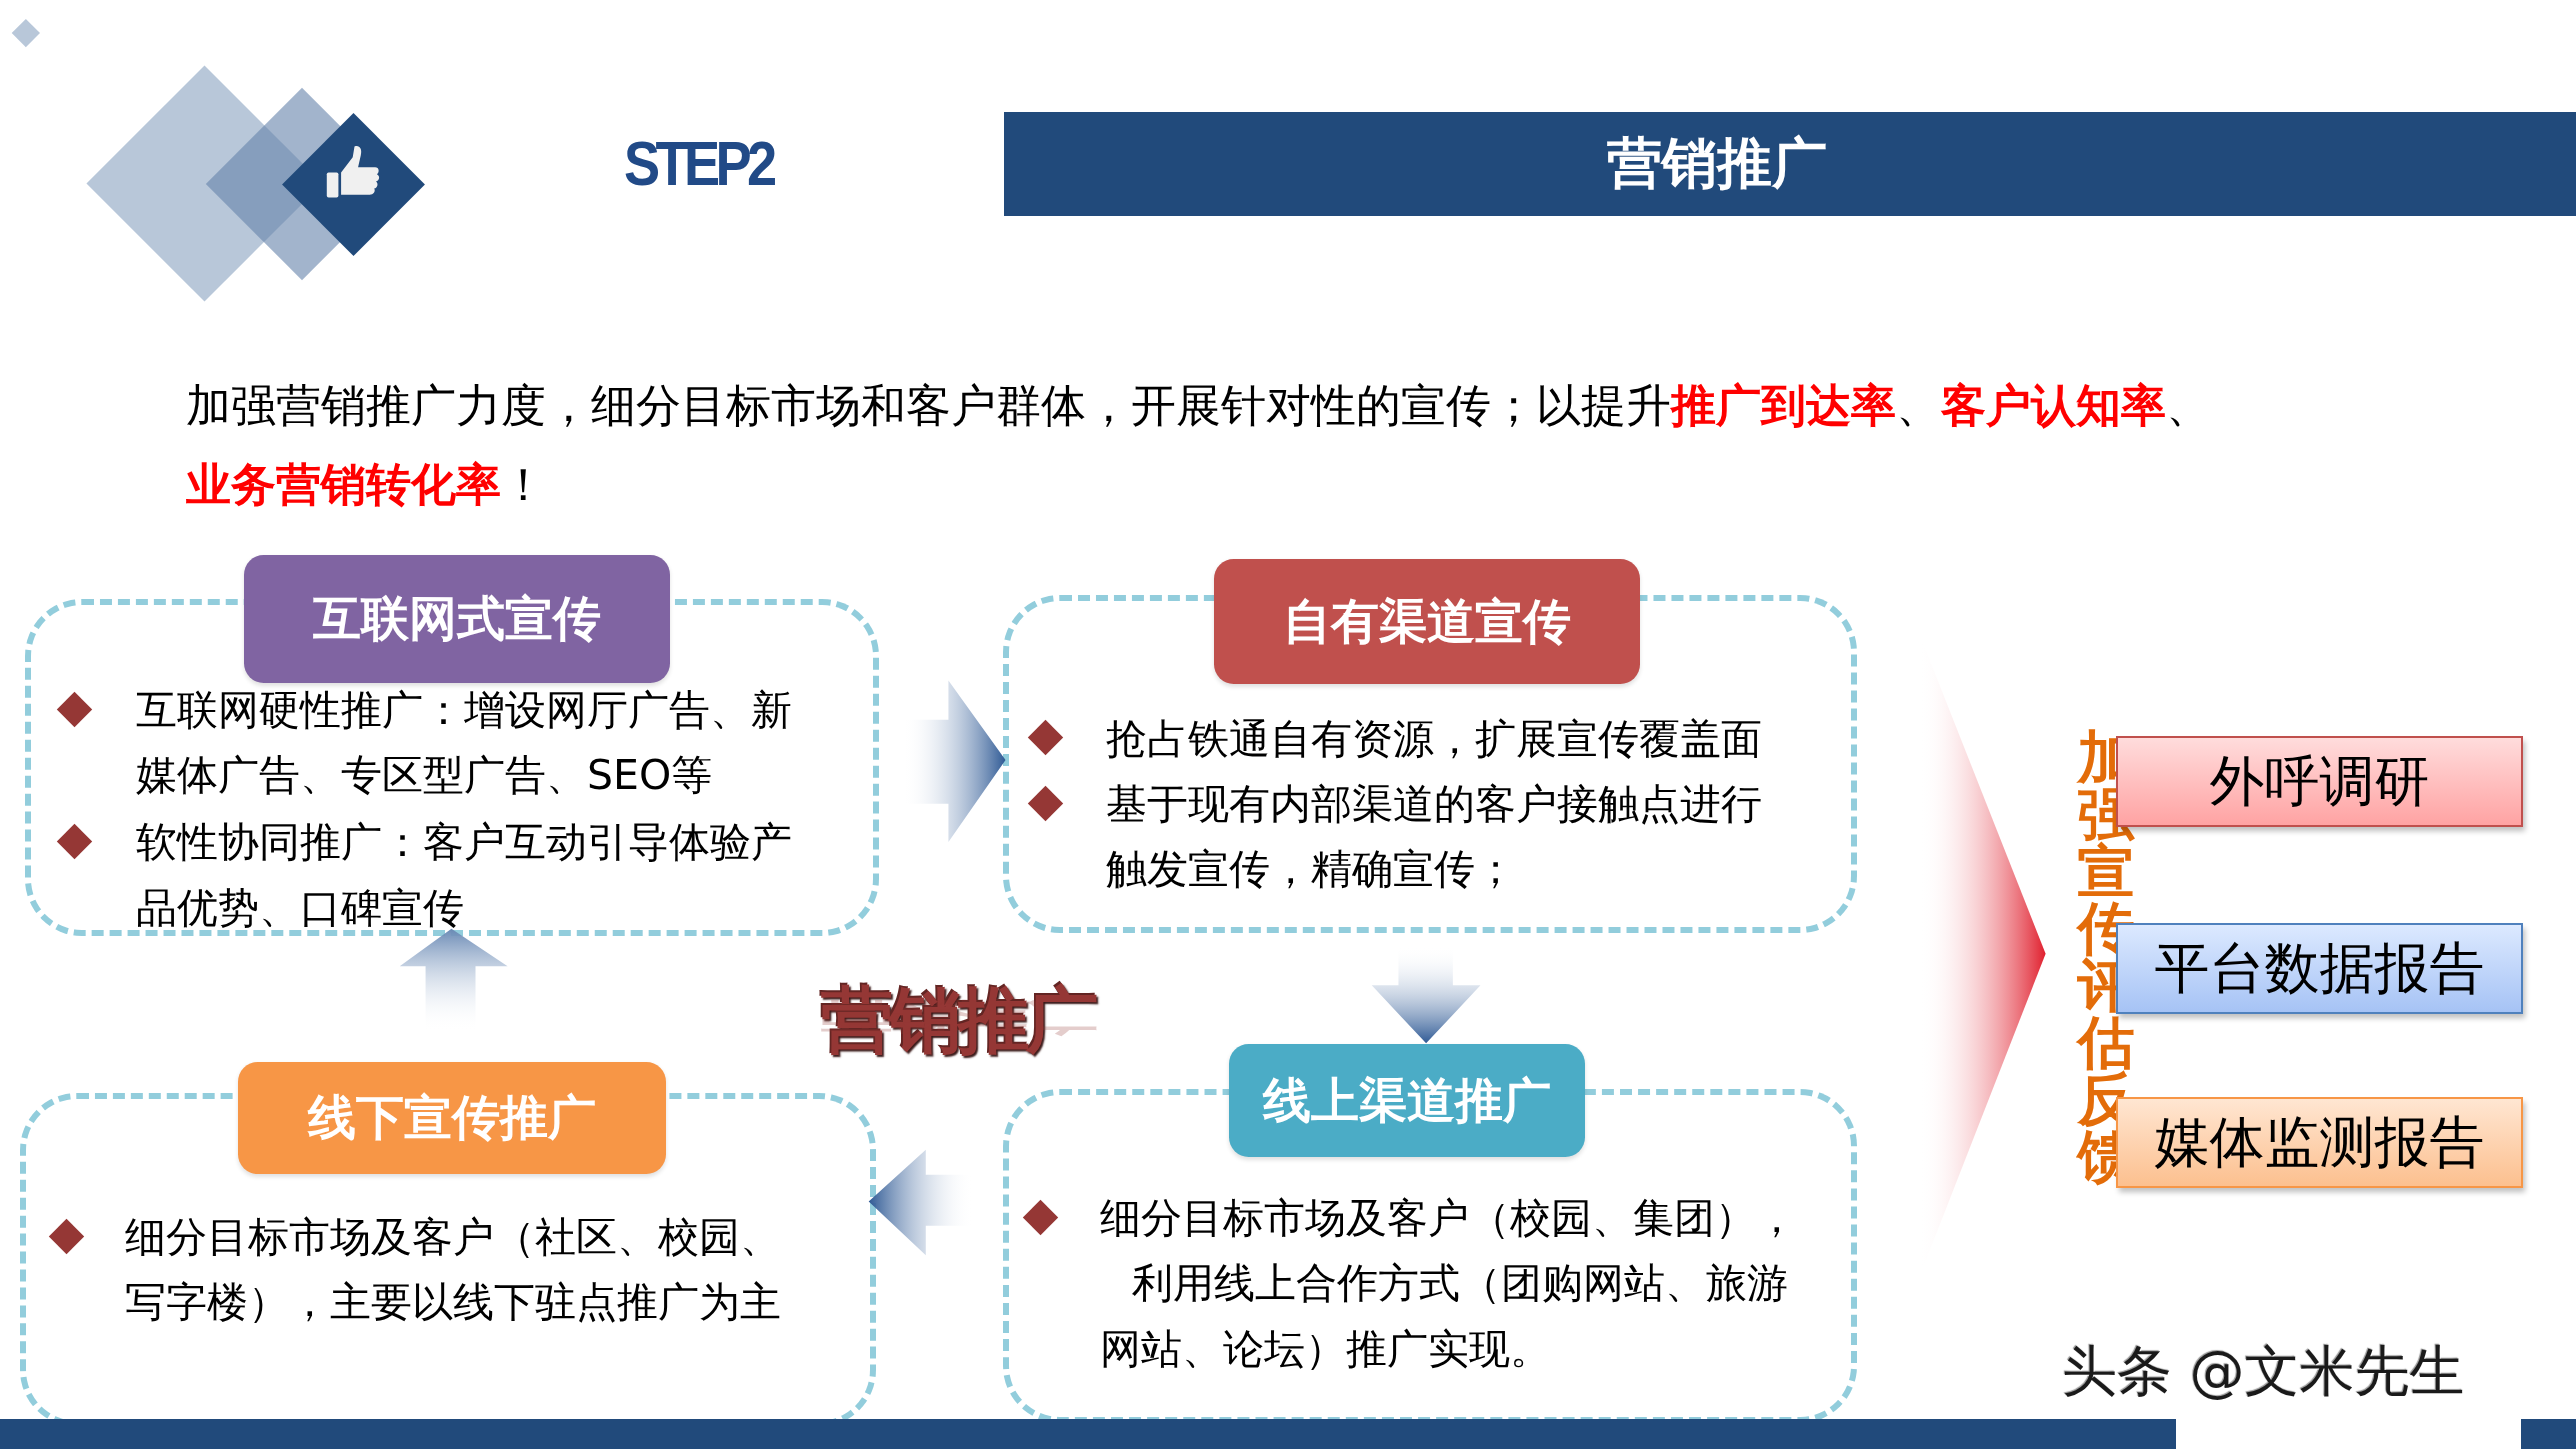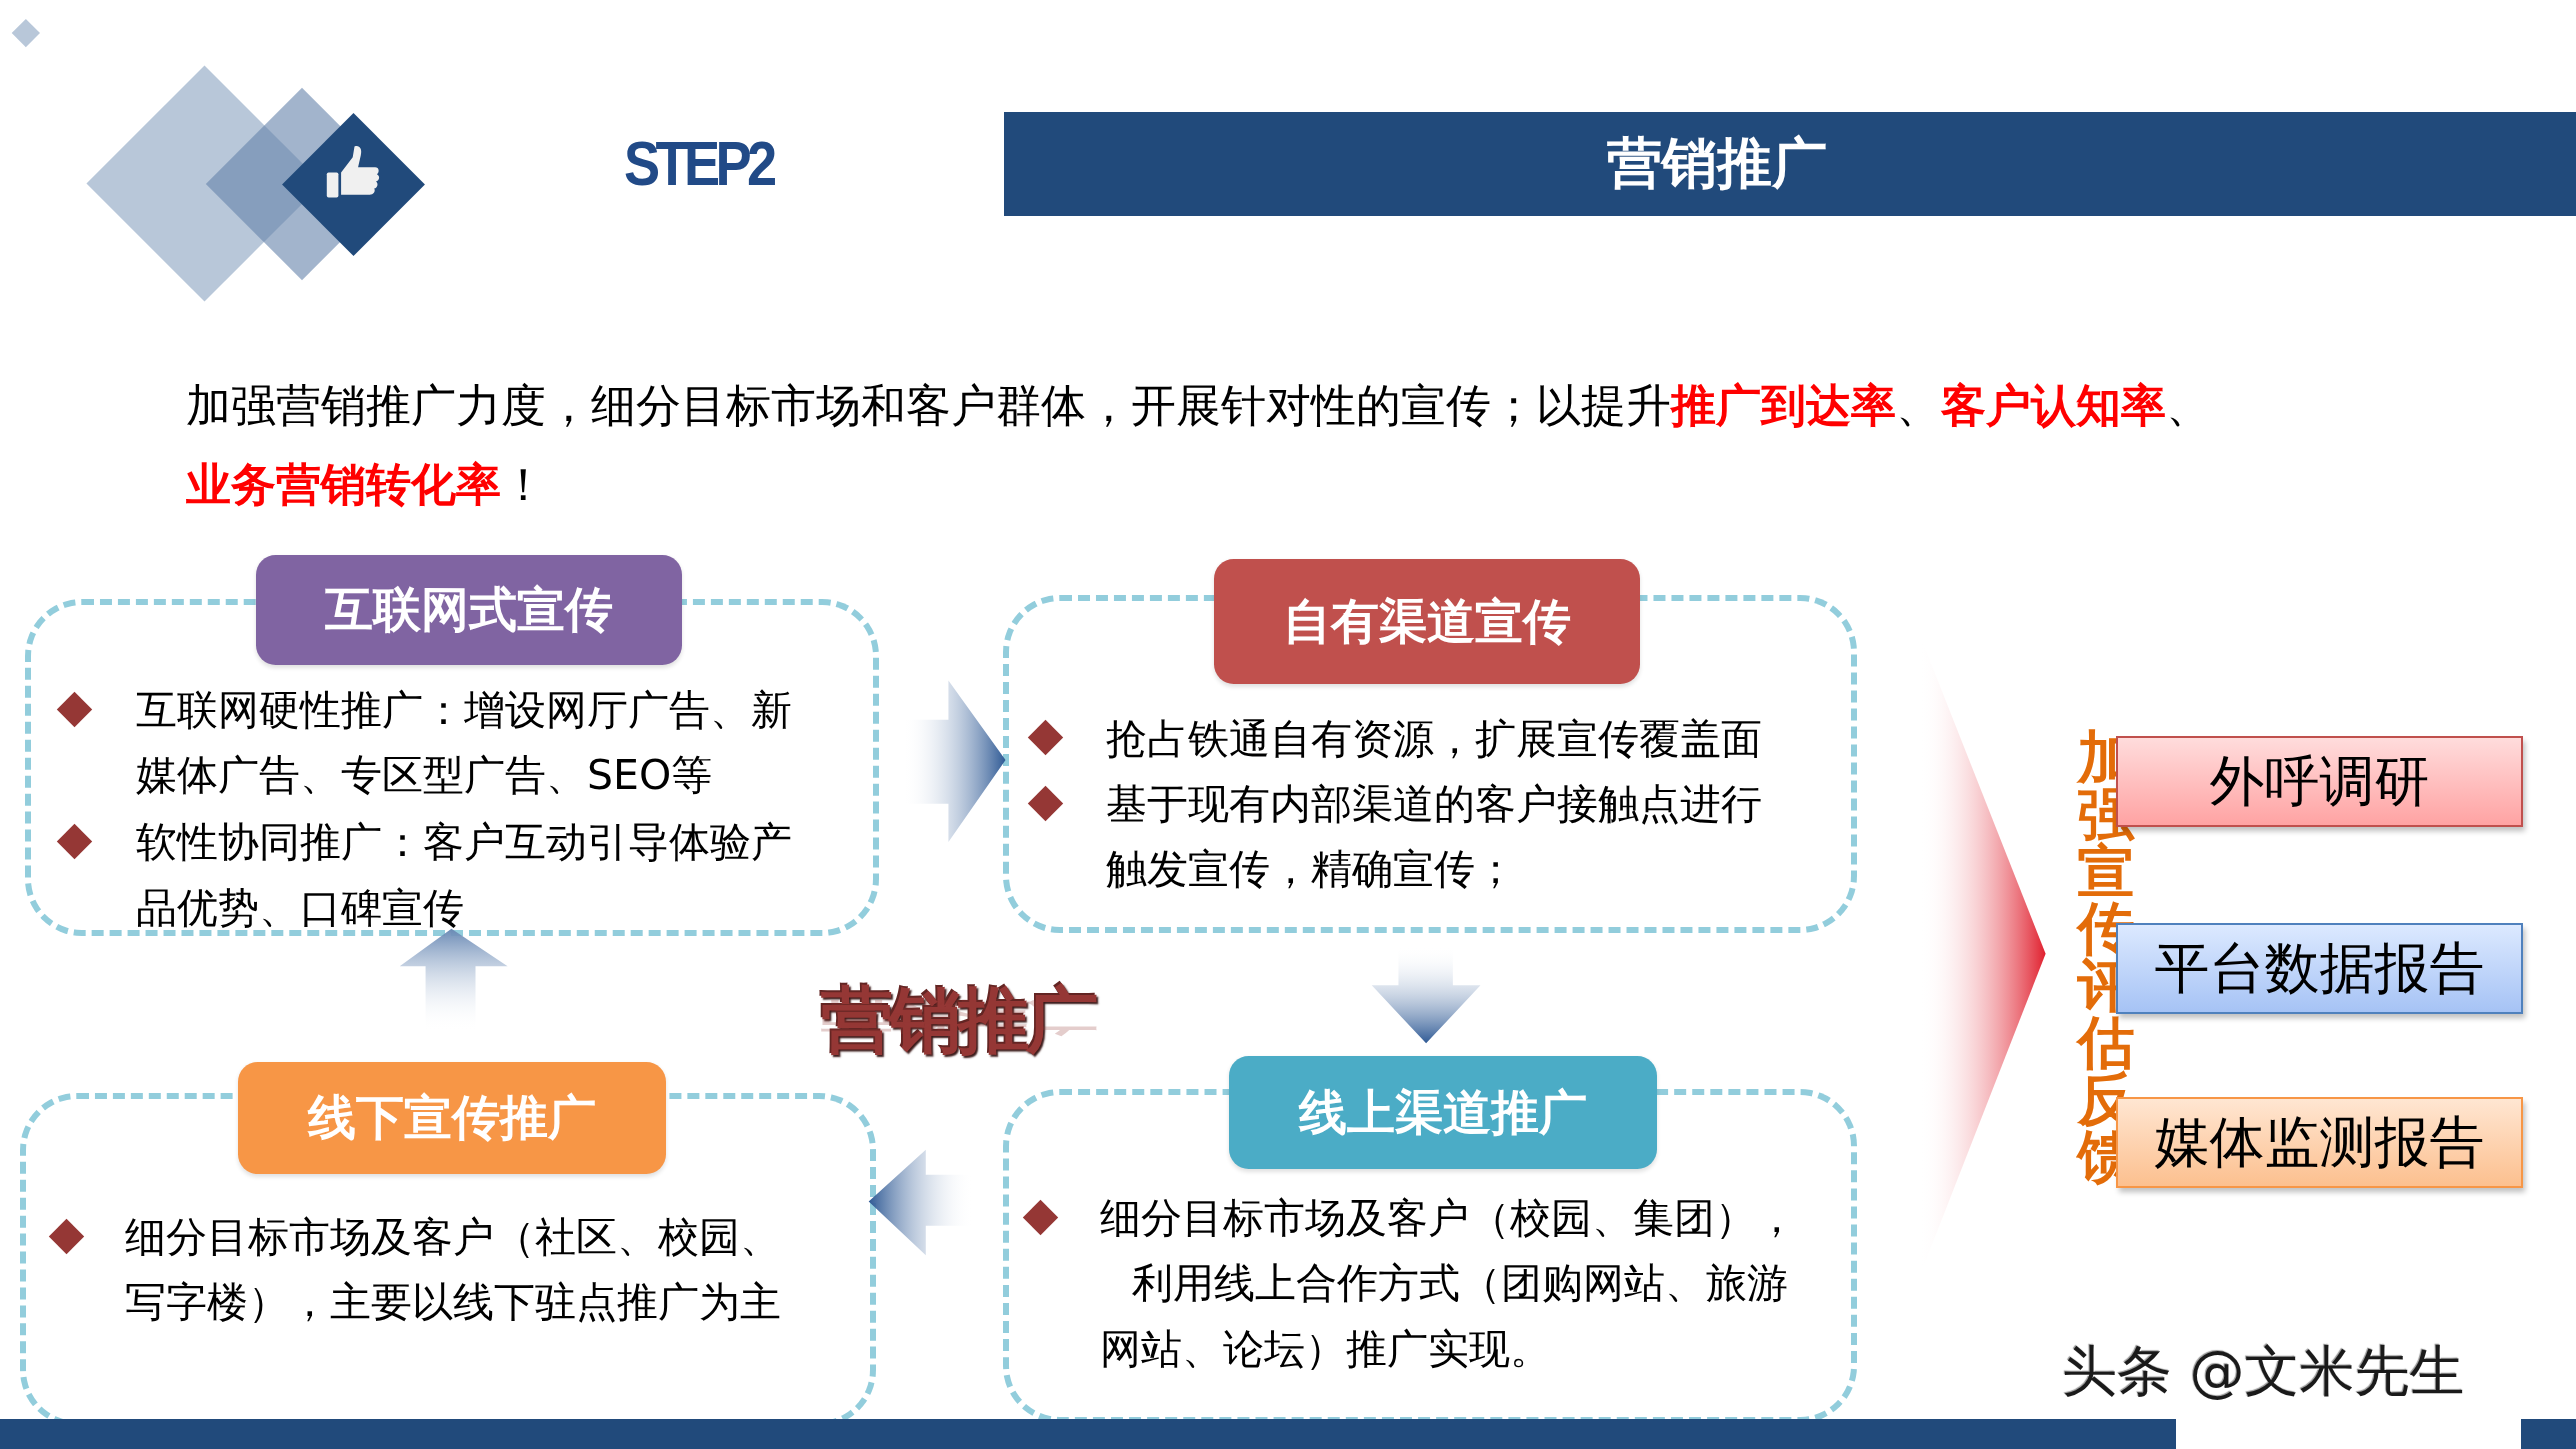--- a/index.html
+++ b/index.html
@@ -52,21 +52,21 @@
 </div>
 
 <div class="abs intro" style="top:379px;">
   <span>加强营销推广力度，细分目标市场和客户群体，开展针对性的宣传；以提升</span><span class="red">推广到达率</span><span>、</span><span class="red">客户认知率</span><span>、</span>
 </div>
 <div class="abs intro" style="top:458px;">
   <span class="red">业务营销转化率</span><span>！</span>
 </div>
 
 <div class="card" style="left:25px;top:599px;width:854px;height:337px;"></div>
-<div class="pill" style="left:256px;top:555px;width:426px;height:110px;background:#8064a2;">
+<div class="pill" style="left:244px;top:555px;width:426px;height:128px;background:#8064a2;">
   <span>互联网式宣传</span>
 </div>
 <div class="bdia" style="left:62px;top:697px;"></div>
 <div class="bullet-line" style="left:136px;top:678px;">互联网硬性推广：增设网厅广告、新</div>
 <div class="bullet-line" style="left:136px;top:743px;">媒体广告、专区型广告、SEO等</div>
 <div class="bdia" style="left:62px;top:829px;"></div>
 <div class="bullet-line" style="left:136px;top:810px;">软性协同推广：客户互动引导体验产</div>
 <div class="bullet-line" style="left:136px;top:876px;">品优势、口碑宣传</div>
 
 <div class="card" style="left:1003px;top:595px;width:854px;height:338px;"></div>
@@ -81,21 +81,21 @@
 
 <div class="card" style="left:19.7px;top:1093px;width:856px;height:334px;"></div>
 <div class="pill" style="left:238px;top:1048px;width:428px;height:112px;background:#f79646;margin-top:14px;">
   <span>线下宣传推广</span>
 </div>
 <div class="bdia" style="left:54px;top:1224px;"></div>
 <div class="bullet-line" style="left:125px;top:1205px;">细分目标市场及客户（社区、校园、</div>
 <div class="bullet-line" style="left:125px;top:1270px;">写字楼），主要以线下驻点推广为主</div>
 
 <div class="card" style="left:1003px;top:1089px;width:854px;height:334px;"></div>
-<div class="pill" style="left:1229px;top:1044px;width:428px;height:113px;background:#4bacc6;margin-top:12px;">
+<div class="pill" style="left:1229px;top:1044px;width:356px;height:113px;background:#4bacc6;">
   <span>线上渠道推广</span>
 </div>
 <div class="bdia" style="left:1028px;top:1205px;"></div>
 <div class="bullet-line" style="left:1100px;top:1186px;">细分目标市场及客户（校园、集团），</div>
 <div class="bullet-line" style="left:1100px;top:1251px;margin-left:32px;">利用线上合作方式（团购网站、旅游</div>
 <div class="bullet-line" style="left:1100px;top:1317px;">网站、论坛）推广实现。</div>
 
 <svg class="abs" style="left:894px;top:675px;" width="116" height="170" viewBox="0 0 130 190">
   <defs>
       <linearGradient id="gr" x1="0" y1="0" x2="1" y2="0">

